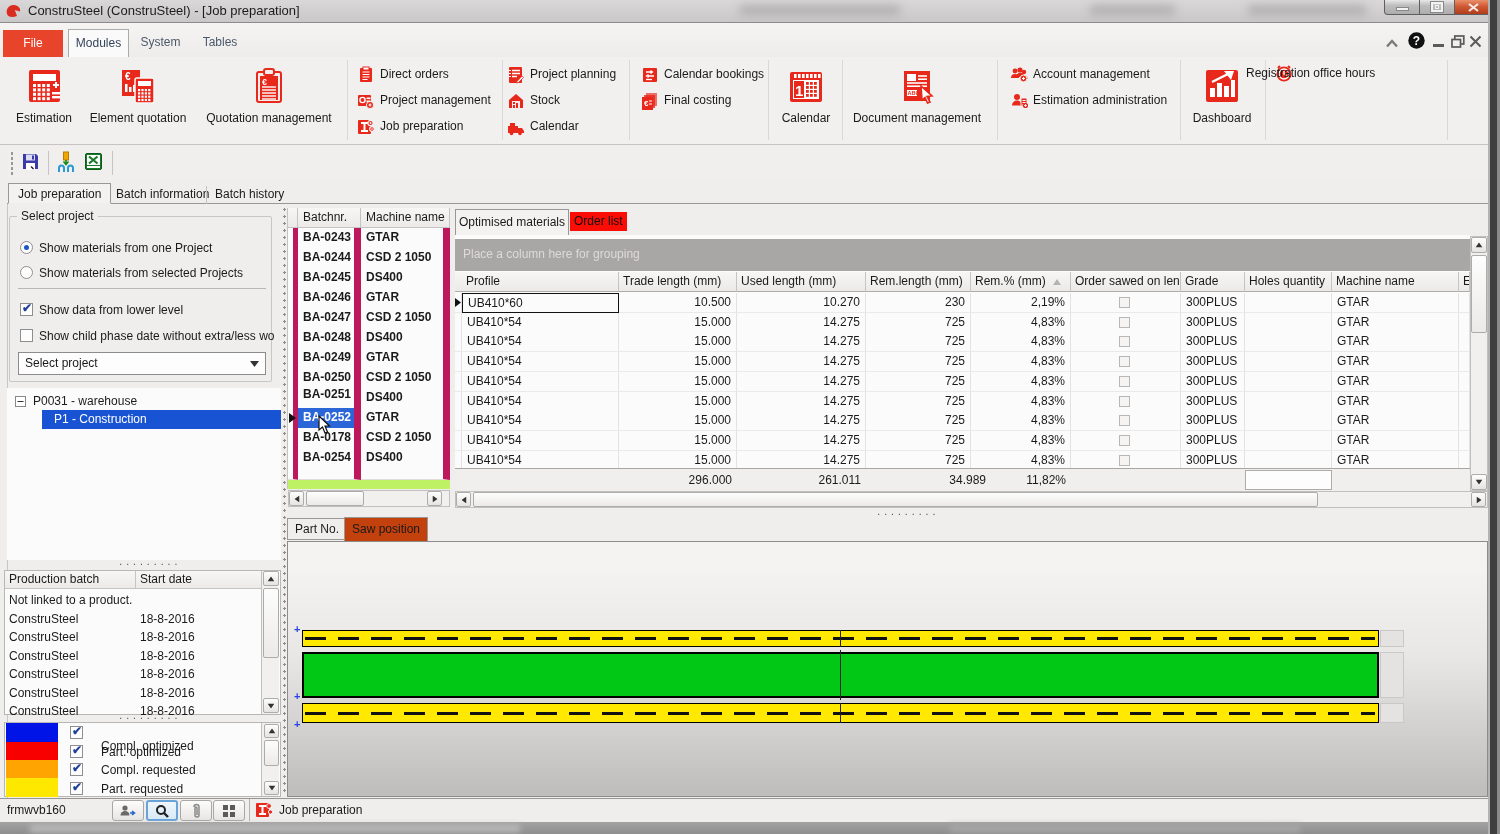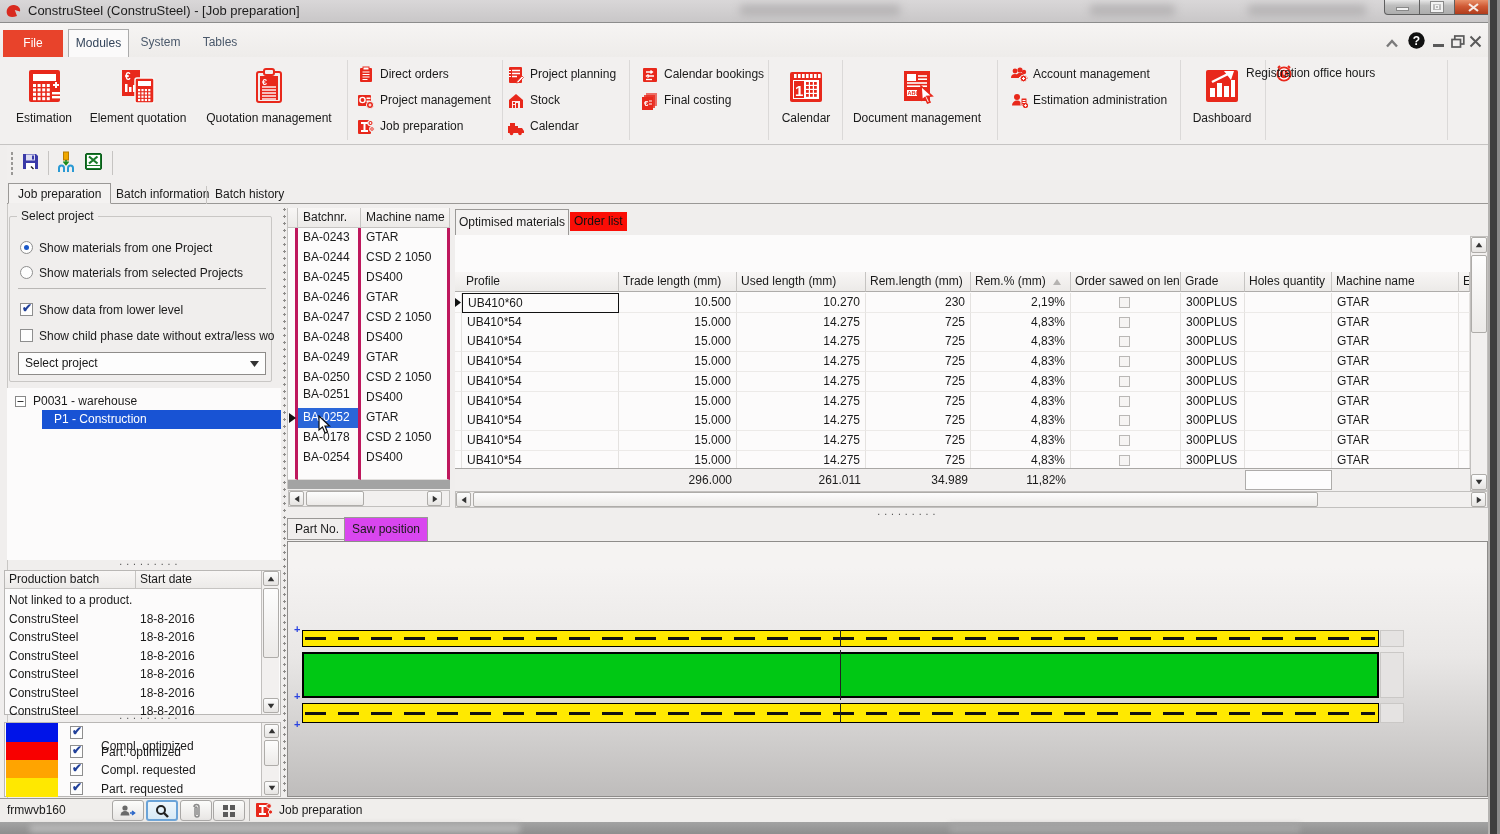--- a/index.html
+++ b/index.html
@@ -27,21 +27,21 @@
 #tree { left:7px; top:388px; width:274px; height:172px; background:#fcfbfb; }
 #pbtable { left:4px; top:570px; width:277px; height:145px; background:#fcfbfb; border:1px solid #b9b7b5; }
 .pbhead { position:absolute; top:0; height:18px; background:linear-gradient(#f8f6f5,#eceae8); border-right:1px solid #c6c4c2; border-bottom:1px solid #c6c4c2; line-height:17px; padding-left:4px; }
 #legend { left:4px; top:722px; width:277px; height:75px; background:#fcfbfb; border:1px solid #b9b7b5; }
 .sw { position:absolute; left:1px; width:52px; height:19px; }
 .sb { background:#f2f0ef; border:1px solid #c2c0be; }
 .sbtn { position:absolute; background:linear-gradient(#fdfdfd,#e6e4e2); border:1px solid #aeaca9; border-radius:2px; color:#3a3a3a; }
 .sbtn svg { position:absolute; left:50%; top:50%; transform:translate(-50%,-50%); }
 .thumb { position:absolute; background:linear-gradient(#fdfdfd,#eceae8); border:1px solid #aeaca9; border-radius:2px; }
 .bth { position:absolute; height:20px; background:linear-gradient(#f8f6f5,#eceae8); border-right:1px solid #c6c4c2; border-bottom:1px solid #c6c4c2; line-height:19px; padding-left:5px; }
-.btc { position:absolute; height:32px; border-right:3px solid #be185d; border-bottom:1px solid #e0dedc; padding-left:5px; line-height:19px; background:#fcfbfb; white-space:nowrap; }
+.btc { position:absolute; height:32px; border-right:7px solid #be185d; border-bottom:1px solid #e0dedc; padding-left:5px; line-height:19px; background:#fcfbfb; white-space:nowrap;font-weight:bold; }
 #maingrid { left:455px; top:235px; width:1015px; height:273px; background:#fcfbfb; }
 #groupbar { position:absolute; left:0; top:4px; width:1015px; height:32px; background:#a9a7a5; color:#dddbd9; line-height:30px; padding-left:8px; }
 .gh { position:absolute; top:37px; height:20px; background:linear-gradient(#f8f6f5,#eceae8); border-right:1px solid #c6c4c2; border-bottom:1px solid #aeacaa; line-height:19px; padding:0 4px; white-space:nowrap; overflow:hidden; }
 .gc { position:absolute; height:20px; border-right:1px solid #e4e2e0; border-bottom:1px solid #eceae8; padding:0 5px; line-height:19px; white-space:nowrap; overflow:hidden; background:#fcfbfb; }
 .num { text-align:right; }
 #gfoot { position:absolute; left:0; top:233px; width:1015px; height:23px; background:#f1efee; border-top:1px solid #a9a7a5; }
 .gf { position:absolute; top:1px; height:21px; line-height:21px; padding:0 5px; text-align:right; }
 #sawarea { left:287px; top:541px; width:1201px; height:256px; background:linear-gradient(#f5f3f2 10%, #e9e7e6 45%, #c0bebd 98%); border:1px solid #8e8c8a; }
 .ybar { position:absolute; left:14px; width:1077px; height:17px; background:#ffe900; border:1px solid #000; }
 .dash { position:absolute; left:2px; top:6px; width:1070px; height:3px; background:repeating-linear-gradient(90deg,#111 0 21px,transparent 21px 33px); }
@@ -441,21 +441,21 @@
     <svg width="7" height="5" viewBox="0 0 7 5">
       <path d="M0 5 L3.5 0 L7 5 Z" fill="#333"></path>
     </svg>
   </div>
 <div class="abs thumb" style="left:264px;top:740px;width:15px;height:26px"></div>
 <div class="abs sbtn" style="left:264px;top:781px;width:15px;height:14px">
     <svg width="7" height="5" viewBox="0 0 7 5">
       <path d="M0 0 L3.5 5 L7 0 Z" fill="#333"></path>
     </svg>
   </div>
-<div class="abs" style="left:287px;top:208px;width:163px;height:281px;background:#a3a3a3;border-left:1px solid #c6c4c2">
+<div class="abs" style="left:287px;top:208px;width:163px;height:281px;background:#bef264;border-left:1px solid #c6c4c2">
 <div class="bth" style="left:0;top:0;width:10px"></div>
 <div class="bth" style="left:10px;top:0;width:63px">Batchnr.</div>
 <div class="bth" style="left:73px;top:0;width:89px">Machine name</div>
 <div class="btc" style="left:0;top:20px;width:10px"></div>
 <div class="btc" style="left:10px;top:20px;width:63px">BA-0243</div>
 <div class="btc" style="left:73px;top:20px;width:89px">GTAR</div>
 <div class="btc" style="left:0;top:40px;width:10px"></div>
 <div class="btc" style="left:10px;top:40px;width:63px">BA-0244</div>
 <div class="btc" style="left:73px;top:40px;width:89px">CSD 2 1050</div>
 <div class="btc" style="left:0;top:60px;width:10px"></div>
@@ -503,20 +503,21 @@
   </div>
 <div class="abs thumb" style="left:306px;top:491px;width:58px;height:15px"></div>
 <div class="abs sbtn" style="left:427px;top:491px;width:15px;height:15px">
     <svg width="5" height="7" viewBox="0 0 5 7">
       <path d="M0 0 L5 3.5 L0 7 Z" fill="#333"></path>
     </svg>
   </div>
 <div class="abs" style="left:455px;top:209px;height:26px;background:#f4f2f1;border:1px solid #9a9896;border-bottom:none;line-height:25px;padding:0 3px;z-index:2;white-space:nowrap">Optimised materials</div>
 <div class="abs" style="left:570px;top:212px;height:19px;background:#fb0d06;color:#111;line-height:18px;padding:0 4px;z-index:2">Order list</div>
 <div class="abs" id="maingrid">
+<div id="groupbar">Place a column here for grouping</div>
 <div class="gh" style="left:0px;width:7px"></div>
 <div class="gh" style="left:7px;width:157px">Profile</div>
 <div class="gh" style="left:164px;width:118px">Trade length (mm)</div>
 <div class="gh" style="left:282px;width:129px">Used length (mm)</div>
 <div class="gh" style="left:411px;width:105px">Rem.length (mm)</div>
 <div class="gh" style="left:516px;width:100px">Rem.% (mm)</div>
 <div class="gh" style="left:616px;width:110px">Order sawed on len</div>
 <div class="gh" style="left:726px;width:64px">Grade</div>
 <div class="gh" style="left:790px;width:87px">Holes quantity</div>
 <div class="gh" style="left:877px;width:127px">Machine name</div>
@@ -653,21 +654,21 @@
 <div class="gc" style="left:616px;top:235.29999999999998px;width:110px">
       <div style="position:absolute;left:48px;top:4px;width:11px;height:11px;border:1px solid #b9b7b5;background:#f6f4f3"></div>
     </div>
 <div class="gc" style="left:726px;top:235.29999999999998px;width:64px">300PLUS</div>
 <div class="gc" style="left:790px;top:235.29999999999998px;width:87px"></div>
 <div class="gc" style="left:877px;top:235.29999999999998px;width:127px">GTAR</div>
 <div class="gc" style="left:1004px;top:235.29999999999998px;width:11px"></div>
 <div id="gfoot">
 <div class="gf" style="left:164px;width:118px">296.000</div>
 <div class="gf" style="left:282px;width:129px">261.011</div>
-<div class="gf" style="left:413px;width:105px">34.989</div>
+<div class="gf" style="left:431px;width:105px">34.989</div>
 <div class="gf" style="left:516px;width:100px">11,82%</div>
 <div style="position:absolute;left:790px;top:1px;width:87px;height:20px;background:#fdfdfd;border:1px solid #aeacaa"></div>
 </div>
 </div>
 <div class="abs sb" style="left:1470px;top:236px;width:18px;height:255px"></div>
 <div class="abs sbtn" style="left:1471px;top:237px;width:16px;height:16px">
     <svg width="7" height="5" viewBox="0 0 7 5">
       <path d="M0 5 L3.5 0 L7 5 Z" fill="#333"></path>
     </svg>
   </div>
@@ -685,21 +686,21 @@
   </div>
 <div class="abs thumb" style="left:473px;top:492px;width:845px;height:15px"></div>
 <div class="abs sbtn" style="left:1471px;top:492px;width:15px;height:15px">
     <svg width="5" height="7" viewBox="0 0 5 7">
       <path d="M0 0 L5 3.5 L0 7 Z" fill="#333"></path>
     </svg>
   </div>
 <div class="abs dots" style="left:876px;top:508px">.........</div>
 <div class="abs" style="left:283px;top:206px;width:3px;height:590px;background-image:radial-gradient(circle, #8e8c8a 1px, transparent 1.1px);background-size:3px 7px;background-position:center top"></div>
 <div class="abs" style="left:287px;top:518px;height:22px;line-height:21px;padding:0 7px;background:#f0eeed;border:1px solid #9a9896">Part No.</div>
-<div class="abs" style="left:344px;top:517px;height:24px;line-height:22px;padding:0 7px;background:#d946ef;border:1px solid #9a9896;border-bottom:none;z-index:2">Saw position</div>
+<div class="abs" style="left:344px;top:517px;height:24px;line-height:22px;padding:0 7px;background:#c2410c;border:1px solid #9a9896;border-bottom:none;z-index:2">Saw position</div>
 <div class="abs" id="sawarea">
 <div class="bplus" style="left:6px;top:81px">+</div>
 <div class="bplus" style="left:6px;top:148px">+</div>
 <div class="bplus" style="left:6px;top:176px">+</div>
 <div class="ybar" style="top:88px">
       <div class="dash"></div>
     </div>
 <div class="rem" style="top:88px;height:17px"></div>
 <div id="gbar"></div>
 <div class="rem" style="top:110px;height:46px"></div>

